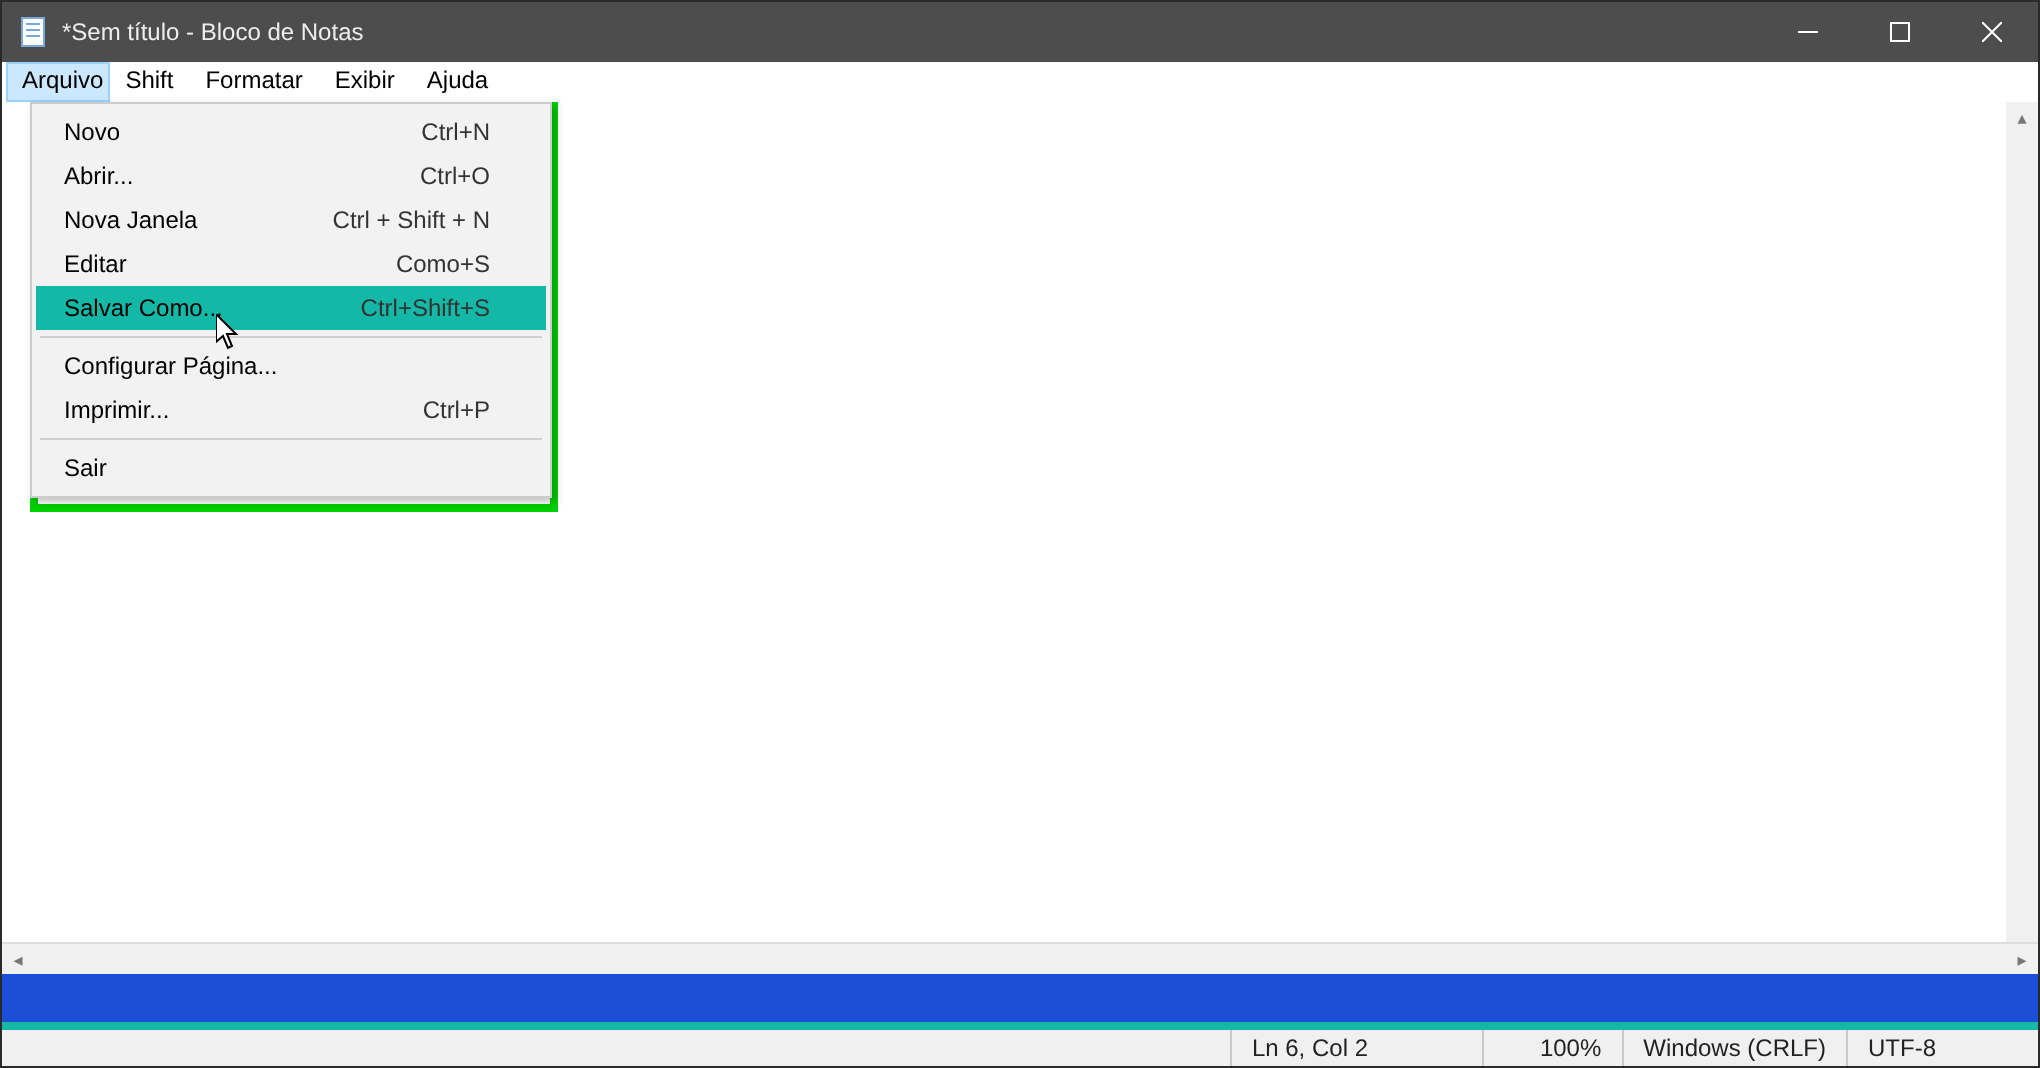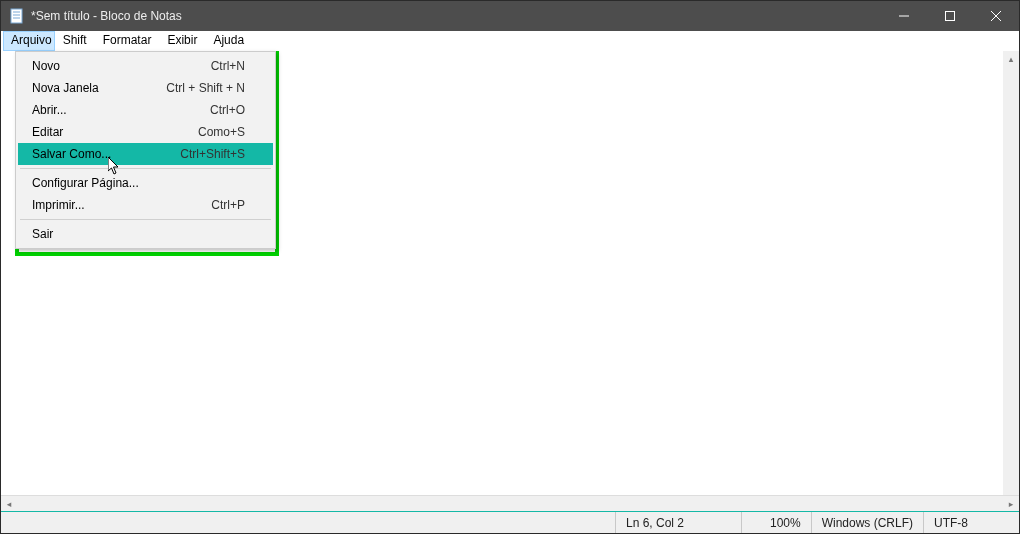--- a/index.html
+++ b/index.html
@@ -10,21 +10,21 @@
     .titlebar-title { flex: 1; color: #ededed; }
     .wc { width: 46px; height: 30px; display: flex; align-items: center; justify-content: center; cursor: pointer; }
     .menubar { height: 20px; background: #fff; border-bottom: 0px solid #e0e0e0; display: flex; align-items: stretch; padding-left: 2px; }
     .menu-item { padding: 1px 8px 3px 8px; cursor: pointer; display: flex; align-items: center; }
     .menu-item.active { background: #cce8ff; border: 1px solid #99d1ff; padding: 0px 2px 2px 7px; }
     .content { flex: 1; background: #fff; position: relative; overflow: hidden; }
     .hscroll { height: 16px; background: #f0f0f0; border-top: 1px solid #ddd; display: flex; align-items: center; justify-content: space-between; }
     .hscroll-arrow { width: 16px; height: 16px; display: flex; align-items: center; justify-content: center; color: #777; cursor: pointer; font-size: 9px; }
     .vscroll { position: absolute; right: 0; top: 0; width: 16px; bottom: 0; background: #f0f0f0; }
     .vscroll-up { position: absolute; top: 0; width: 16px; height: 16px; display:flex; align-items:center; justify-content:center; color:#777; font-size:9px; }
-    .statusbar { height: 22px; background: #f0f0f0; border-top: 1px solid #14b8a6; display: flex; align-items: center; justify-content: flex-end; font-size: 12px; color: #222; }
+    .statusbar { height: 22px; background: #f0f0f0; border-top: 4px solid #14b8a6; display: flex; align-items: center; justify-content: flex-end; font-size: 12px; color: #222; margin-top: 24px; }
     .status-cell { border-left: 1px solid #c8c8c8; padding: 0 10px; height: 100%; display: flex; align-items: center; min-width: 56px; }
     .status-cell.pos { min-width: 126px; }
     .status-cell.zoom { min-width: 56px; padding-left: 28px; }
     .status-cell.le { min-width: 108px; }
     .status-cell.enc { min-width: 96px; }
     .dropdown { position: absolute; left: 15px; top: 51px; width: 261px; background: #f2f2f2; border: 1px solid #ccc; box-shadow: 2px 2px 4px rgba(0,0,0,0.25); padding: 3px 2px; z-index: 10; }
     .dropdown-highlight-box { position: absolute; left: 15px; top: 51px; width: 264px; height: 205px; border: 4px solid #00d000; z-index: 9; pointer-events: none; }
     .dd-item { display: flex; justify-content: space-between; align-items: center; height: 22px; padding: 0 28px 0 14px; cursor: pointer; }
     .dd-item.hl { background: #14b8a6; }
     .dd-sep { height: 1px; background: #d0d0d0; margin: 3px 2px; }
@@ -92,26 +92,26 @@
 </div>
 
 <div class="dropdown-highlight-box"></div>
 
 <div class="dropdown">
   <div class="dd-item">
     <span class="dd-label">Novo</span>
     <span class="dd-shortcut">Ctrl+N</span>
   </div>
   <div class="dd-item">
+    <span class="dd-label">Abrir...</span>
+    <span class="dd-shortcut">Ctrl+O</span>
+  </div>
+  <div class="dd-item">
     <span class="dd-label">Nova Janela</span>
     <span class="dd-shortcut">Ctrl + Shift + N</span>
-  </div>
-  <div class="dd-item">
-    <span class="dd-label">Abrir...</span>
-    <span class="dd-shortcut">Ctrl+O</span>
   </div>
   <div class="dd-item">
     <span class="dd-label">Editar</span>
     <span class="dd-shortcut">Como+S</span>
   </div>
   <div class="dd-item hl">
     <span class="dd-label">Salvar Como...</span>
     <span class="dd-shortcut">Ctrl+Shift+S</span>
   </div>
   <div class="dd-sep"></div>

